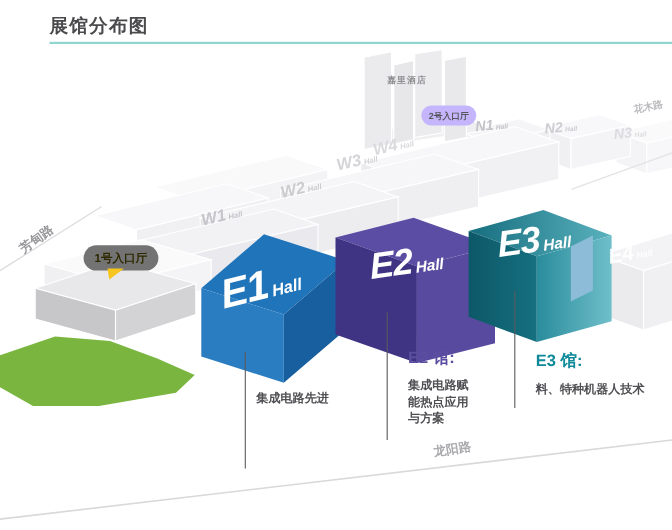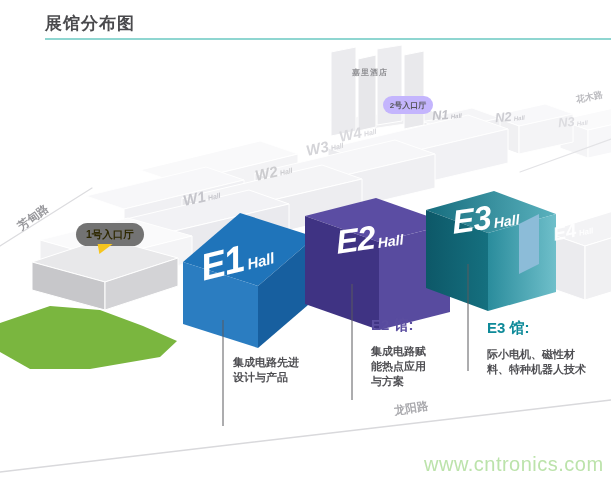--- a/index.html
+++ b/index.html
@@ -226,29 +226,26 @@
   </div>
   <div class="abs hall-label hl-e2">
     <span class="big">E2</span><span class="small">Hall</span>
   </div>
   <div class="abs hall-label hl-e3">
     <span class="big">E3</span><span class="small">Hall</span>
   </div>
 
   <div class="abs legend legend-e1">
     <div class="lline">集成电路先进</div>
-    <div class="lline">设计与产品</div>
   </div>
   <div class="abs legend legend-e2">
     <div class="ltitle">E2 馆:</div>
     <div class="lline">集成电路赋</div>
     <div class="lline">能热点应用</div>
     <div class="lline">与方案</div>
   </div>
   <div class="abs legend legend-e3">
     <div class="ltitle">E3 馆:</div>
-    <div class="lline">际小电机、磁性材</div>
     <div class="lline">料、特种机器人技术</div>
   </div>
 
-  <div class="abs watermark">www.cntronics.com</div>
 
 </div>
 
 </body></html>

